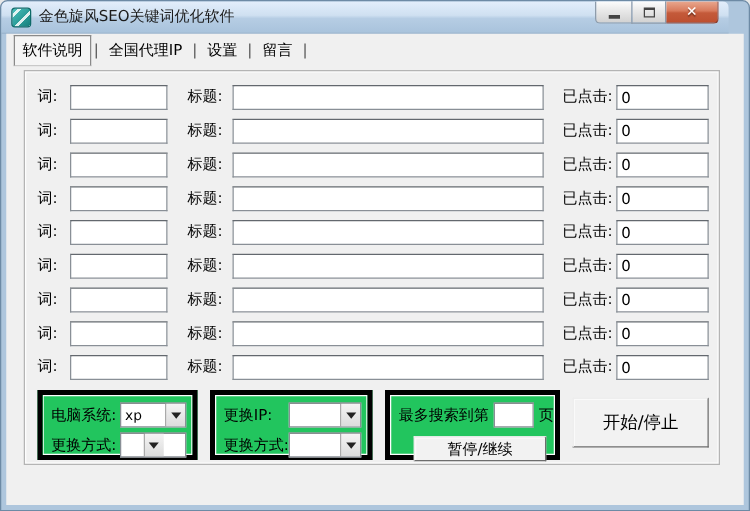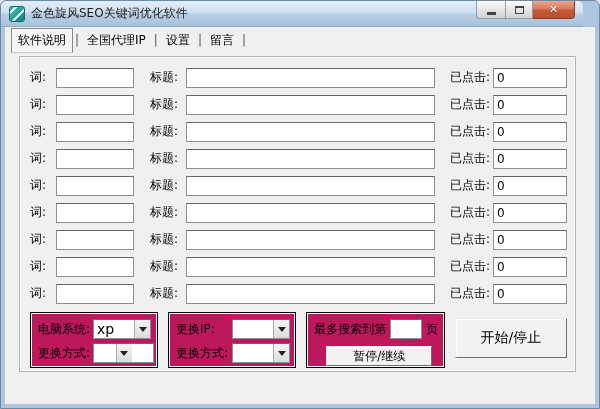--- a/index.html
+++ b/index.html
@@ -61,32 +61,32 @@
     border:1px solid #8b9097; border-top-color:#5f6num; outline:none;
     font-family:"DejaVu Sans","Liberation Sans",sans-serif;
   }
   input.txt { border:1px solid #898f96; border-top-color:#63686e; }
   input.word { width:78px; margin-right:14px; }
   input.title { flex:1; margin-right:6px; }
   input.clicked { width:74px; }
   
   .footer { position:absolute; left:10px; right:8px; top:255px; height:58px; display:flex; }
   .gbox {
-    border:1px solid #000000; box-shadow:inset 0 0 0 1px #fdfdfd;
-    height:56px; padding:6px 5px 0 7px; background:#be185d;
+    border:4px solid #000000; box-shadow:inset 0 0 0 1px #fdfdfd;
+    height:56px; padding:6px 5px 0 7px; background:#22c55e;
   }
   .gbox1 { width:128px; }
   .gbox2 { width:130px; margin-left:10px; }
   .gbox3 { width:140px; margin-left:10px; }
   .grow { display:flex; align-items:center; height:20px; margin-bottom:4px; font-size:12px; white-space:nowrap; }
   .combo {
     display:flex; align-items:center; height:20px; background:#fff;
     border:1px solid #898f96; border-top-color:#63686e; margin-left:3px;
   }
-  .combo-text { flex:1; font-size:14px; padding-left:3px; overflow:hidden; }
+  .combo-text { flex:1; font-size:11px; padding-left:3px; overflow:hidden; }
   .combo-btn {
     width:16px; height:18px; display:flex; align-items:center; justify-content:center;
     background:linear-gradient(#f4f4f4,#dcdcdc); border-left:1px solid #aaa;
   }
   .arrow { width:0; height:0; border-left:4px solid transparent; border-right:4px solid transparent; border-top:5px solid #222; }
   .combo.w58 { width:58px; } .combo.w64 { width:64px;flex-direction:column; }
   .pageinput { width:32px; height:19px; margin:0 4px; }
   .btn {
     font-family:"DejaVu Sans","Liberation Sans",sans-serif;
     font-size:12px; color:#000; background:#f2f2f2; cursor:default;

